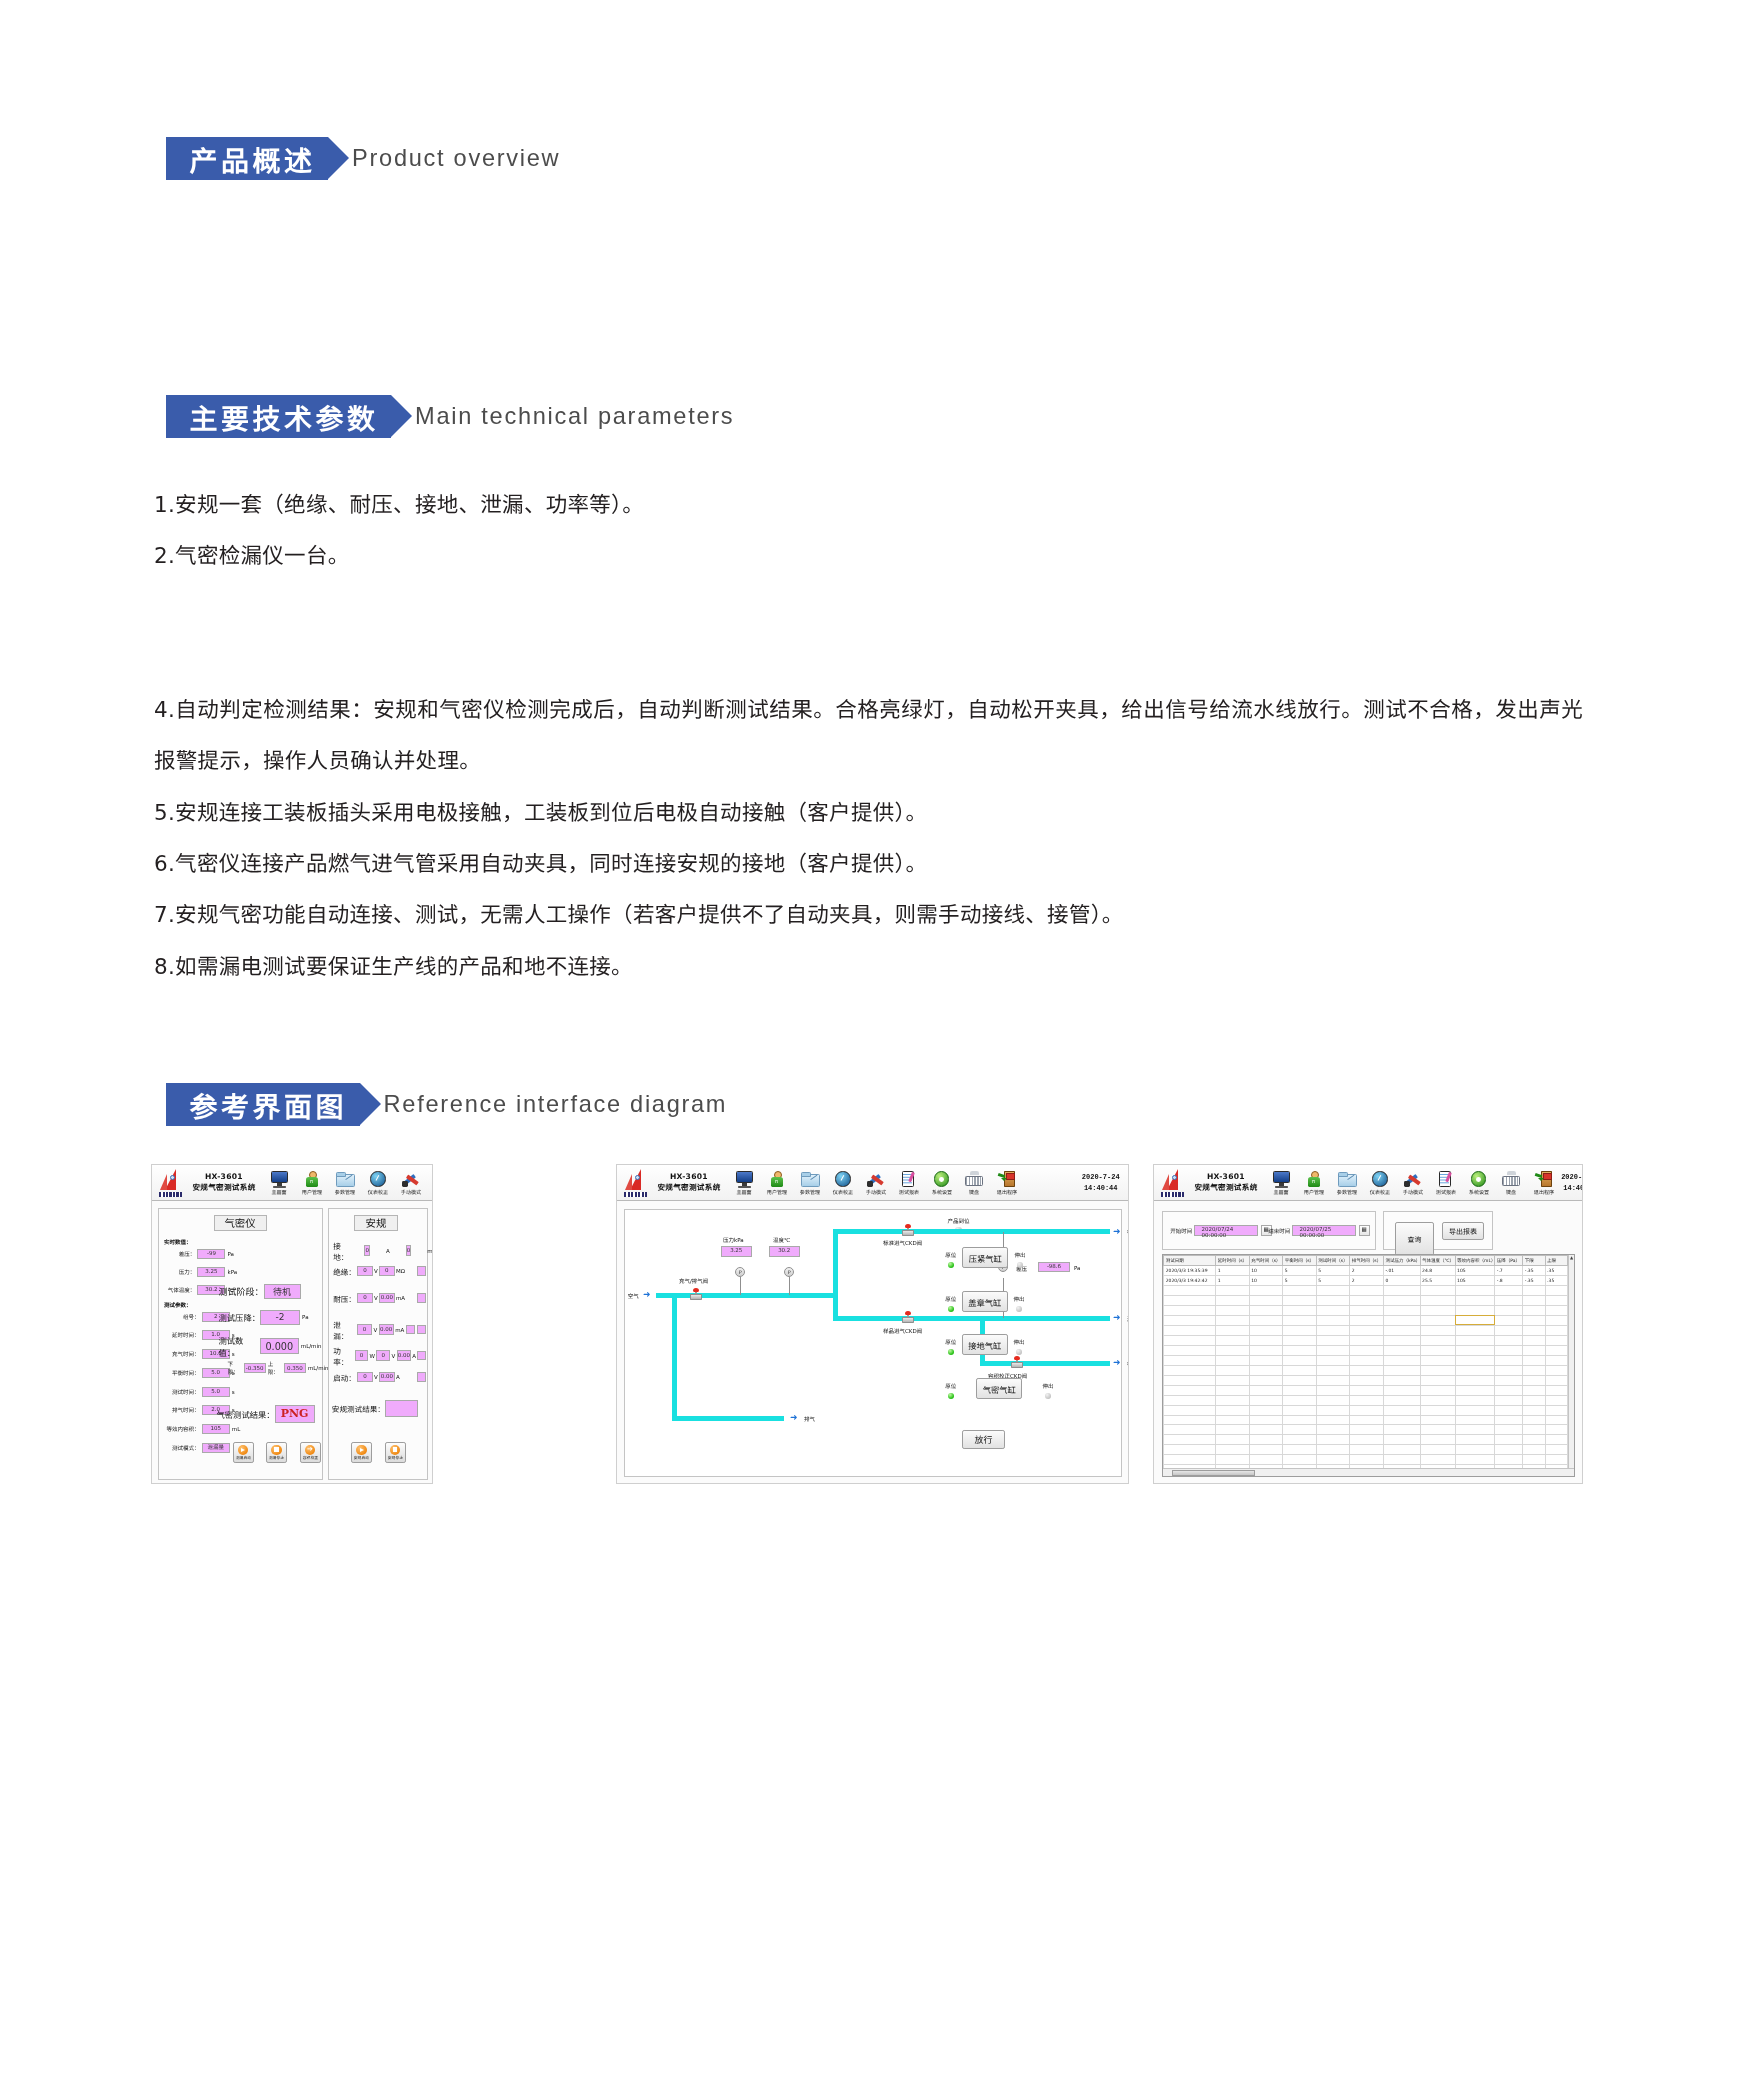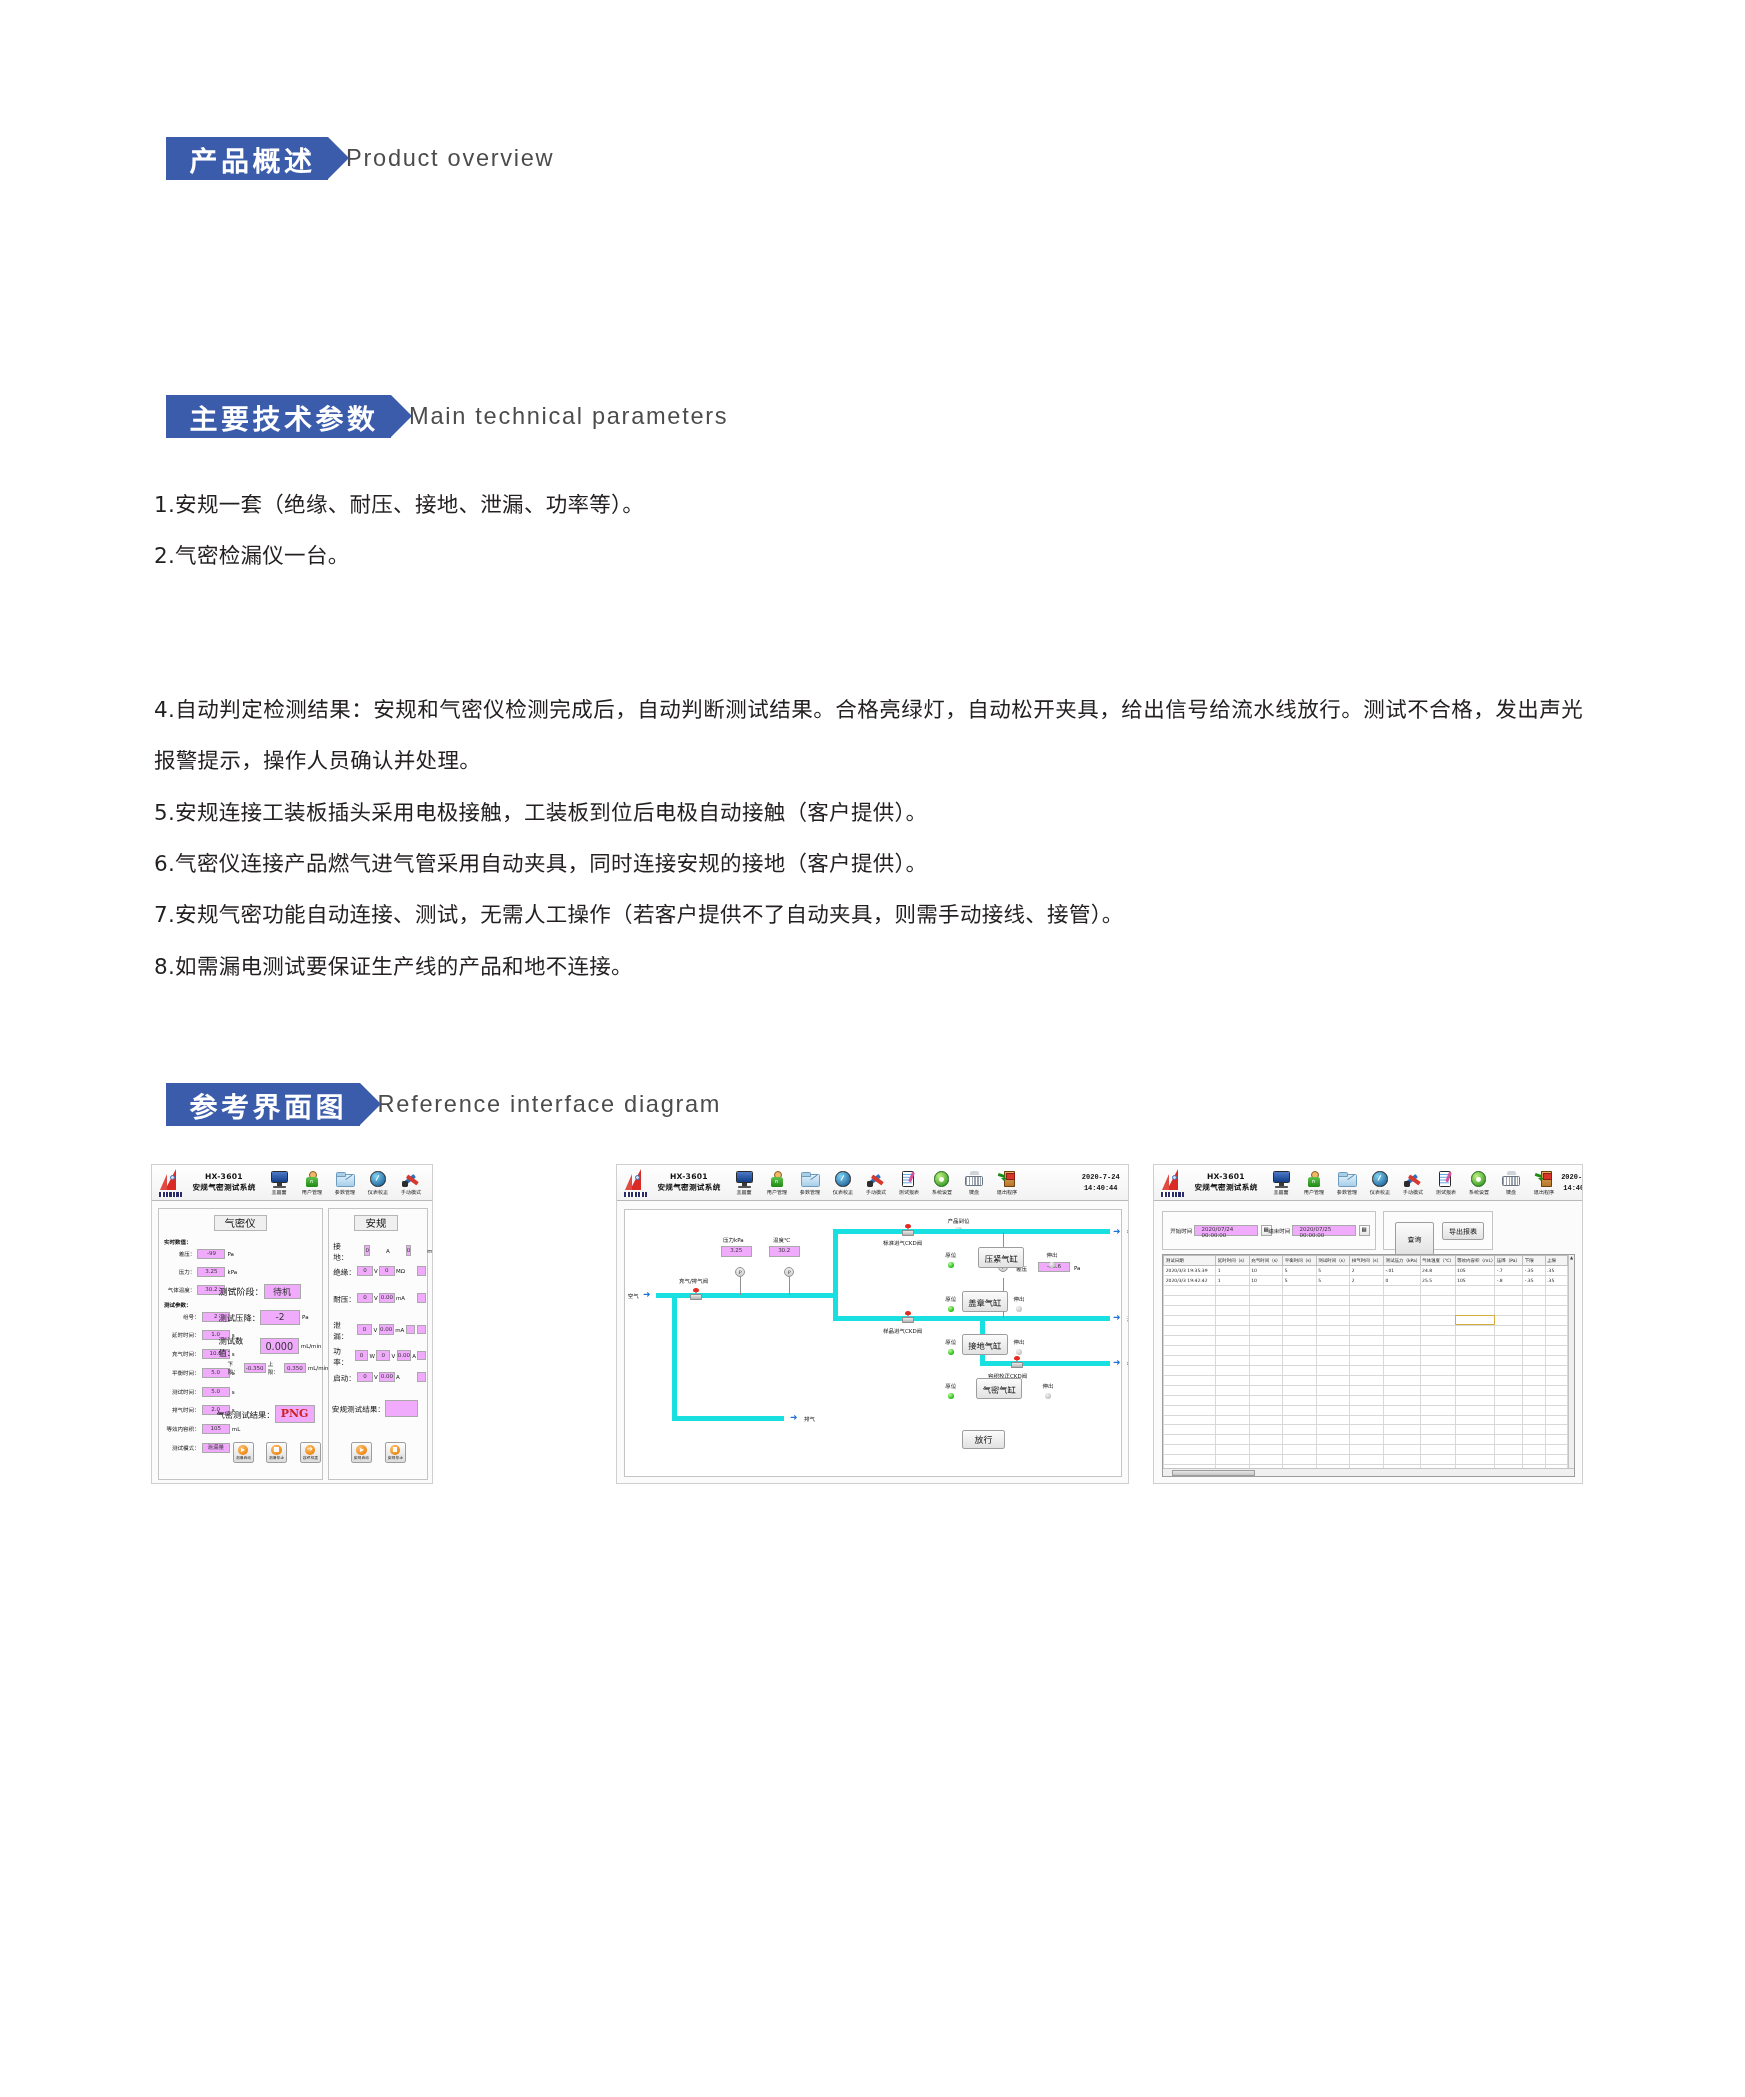--- a/index.html
+++ b/index.html
@@ -20,21 +20,21 @@
     font-family:"DejaVu Sans",sans-serif;
     font-weight:700;font-size:28px;letter-spacing:3.5px;
   }
   .sec-tag::after{
     content:"";position:absolute;right:-21px;top:0;
     width:0;height:0;border-style:solid;
     border-width:21.5px 0 21.5px 21px;
     border-color:transparent transparent transparent #3a5cab;
   }
   .sec-en{
-    margin-left:18px;color:#4c4c4c;
+    margin-left:24px;color:#4c4c4c;
     font-family:"Liberation Sans",sans-serif;
     font-weight:300;font-size:23.6px;letter-spacing:1.7px;
     white-space:nowrap;
   }
 
   
   .para{
     position:absolute;color:#231f20;
     font-family:"DejaVu Sans",sans-serif;
     font-size:21.5px;line-height:51px;letter-spacing:0.3px;
@@ -638,21 +638,21 @@
       <div class="dlabel" style="left:502px;top:18px;">标准容积</div>
 
       <div class="flowarrow" style="left:488px;top:103px;">➜</div>
       <div class="dlabel" style="left:502px;top:105px;">测试样品</div>
 
       <div class="flowarrow" style="left:488px;top:148px;">➜</div>
       <div class="dlabel" style="left:502px;top:150px;">标准漏孔</div>
     </div>
 
     <div id="s2-cyl" style="position:absolute;left:326px;top:82px;">
-        <div style="position: absolute; left: 0px; top: 0px; display: flex; align-items: center; gap: 20px;">
+        <div style="position: absolute; left: 0px; top: 0px; display: flex; align-items: center; gap: 4px;">
           <span style="text-align:center;width:15.3px"><span class="lbl">原位</span><span class="led on" style="margin:1.4px auto 0"></span></span>
           <span class="btn3d" style="width:46px;height:21px;font-size:8.3px">压紧气缸</span>
           <span style="text-align:center;width:15.3px"><span class="lbl">伸出</span><span class="led off" style="margin:1.4px auto 0"></span></span>
         </div>
         <div style="position: absolute; left: 0px; top: 44px; display: flex; align-items: center; gap: 3.5px;">
           <span style="text-align:center;width:15.3px"><span class="lbl">原位</span><span class="led on" style="margin:1.4px auto 0"></span></span>
           <span class="btn3d" style="width:46px;height:21px;font-size:8.3px">盖章气缸</span>
           <span style="text-align:center;width:15.3px"><span class="lbl">伸出</span><span class="led off" style="margin:1.4px auto 0"></span></span>
         </div>
         <div style="position: absolute; left: 0px; top: 87px; display: flex; align-items: center; gap: 3.5px;">

